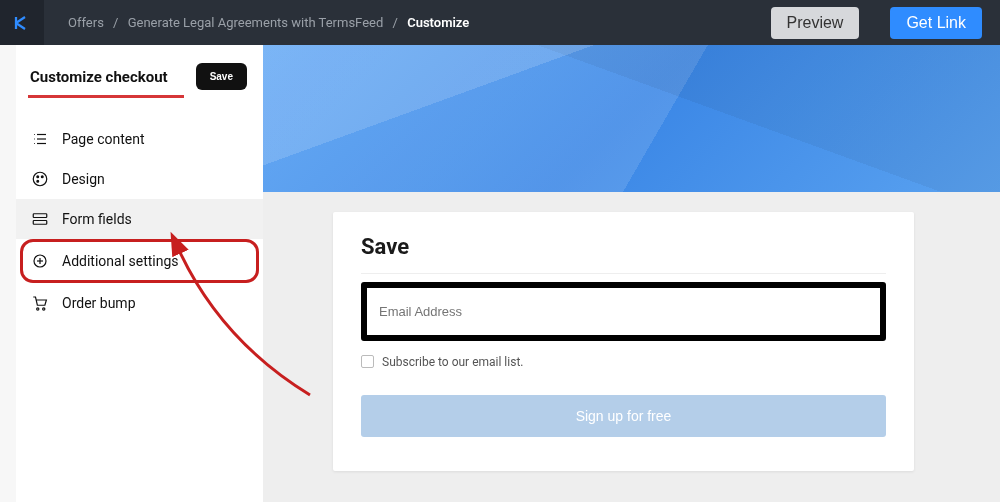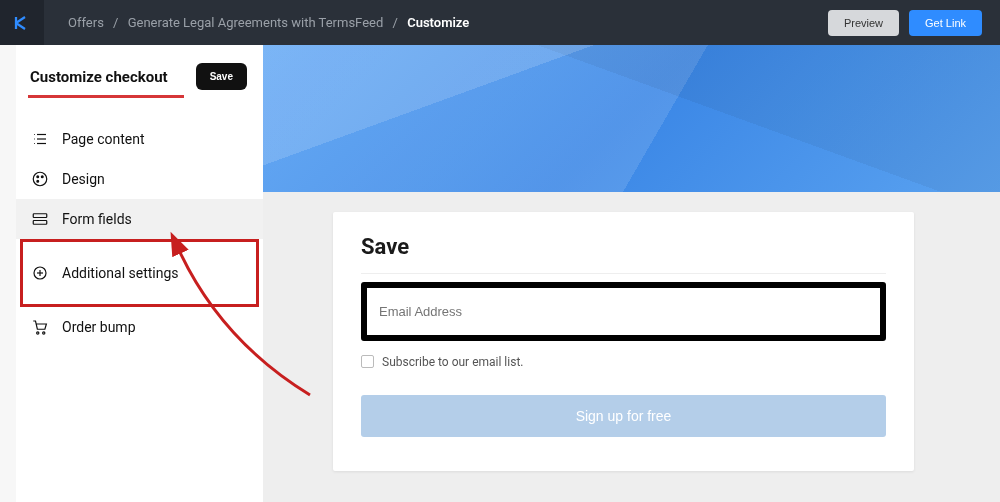--- a/index.html
+++ b/index.html
@@ -6,35 +6,35 @@
   body { font-family: -apple-system, BlinkMacSystemFont, "Segoe UI", Roboto, Arial, sans-serif; background: #f7f7f7; width: 1000px; height: 502px; overflow: hidden; }
   
   
   .topbar { height: 45px; background: #2a3039; display: flex; align-items: center; justify-content: space-between; }
   .logo-box { width: 44px; height: 45px; background: #20252d; display: flex; align-items: center; justify-content: center; }
   .logo-box svg { width: 18px; height: 18px; }
   .breadcrumb { flex: 1; padding-left: 24px; color: #9aa0a8; font-size: 13px; }
   .breadcrumb .sep { margin: 0 6px; }
   .breadcrumb .cur { color: #fff; font-weight: 600; }
   .top-actions { display: flex; gap: 10px; padding-right: 18px; }
-  .btn { border: none; border-radius: 4px; font-size: 11px; padding: 7px 16px; cursor: pointer; }
+  .btn { border: none; border-radius: 4px; font-size: 16px; padding: 7px 16px; cursor: pointer; }
   .btn-preview { background: #d6d8db; color: #333; }
-  .btn-link { background: #2f8cff; color: #fff; }
+  .btn-link { background: #2f8cff; color: #fff; margin-left: 21px; }
   
   
   .sidebar { position: absolute; top: 45px; left: 16px; width: 247px; background: #fff; height: calc(502px - 45px); z-index: 10; }
   .sidebar-head { display: flex; align-items: center; justify-content: space-between; padding: 18px 16px 10px 14px; border-bottom: 1px solid transparent; }
   .sidebar-title { font-size: 15px; font-weight: 700; color: #111; position: relative; }
   .sidebar-title:after { content: ""; position: absolute; left: -2px; right: -16px; bottom: -12px; height: 3px; background: #d63638; }
   .btn-save { background: #111; color: #fff; border-radius: 6px; padding: 8px 14px; font-size: 10px; font-weight: 600; }
   .side-list { margin-top: 18px; }
   .side-item { display: flex; align-items: center; gap: 12px; padding: 11px 14px; font-size: 14px; color: #111; cursor: pointer; }
   .side-item .icon { width: 20px; display: flex; align-items: center; justify-content: center; }
   .side-item.sel { background: #f1f1f1; }
-  .side-item.highlight { outline: 3px solid #c71f1f; outline-offset: -3px; margin: 0 4px; padding: 25px 10px; position: relative; z-index: 5; }
+  .side-item.highlight { outline: 3px solid #c71f1f; outline-offset: -3px; margin: 0 4px; padding: 13px 10px; position: relative; z-index: 5; border-radius: 13px; }
   
   
   .main { position: absolute; top: 45px; left: 247px; right: 0; bottom: 0; background: #eee; }
   .hero { height: 147px; background: linear-gradient(135deg, #4f9df3 0%, #3b87e6 50%, #5aa2f0 100%); position: relative; overflow: hidden; }
   .hero::before { content: ""; position: absolute; inset: 0; background:
       linear-gradient(160deg, rgba(255,255,255,0.15) 0 30%, transparent 30% 100%),
       linear-gradient(200deg, rgba(0,0,0,0.05) 0 40%, transparent 40% 100%),
       linear-gradient(120deg, rgba(255,255,255,0.12) 0 55%, transparent 55% 100%);
   }
   .card-wrap { padding: 20px 86px 20px 86px; background: #eee; }

